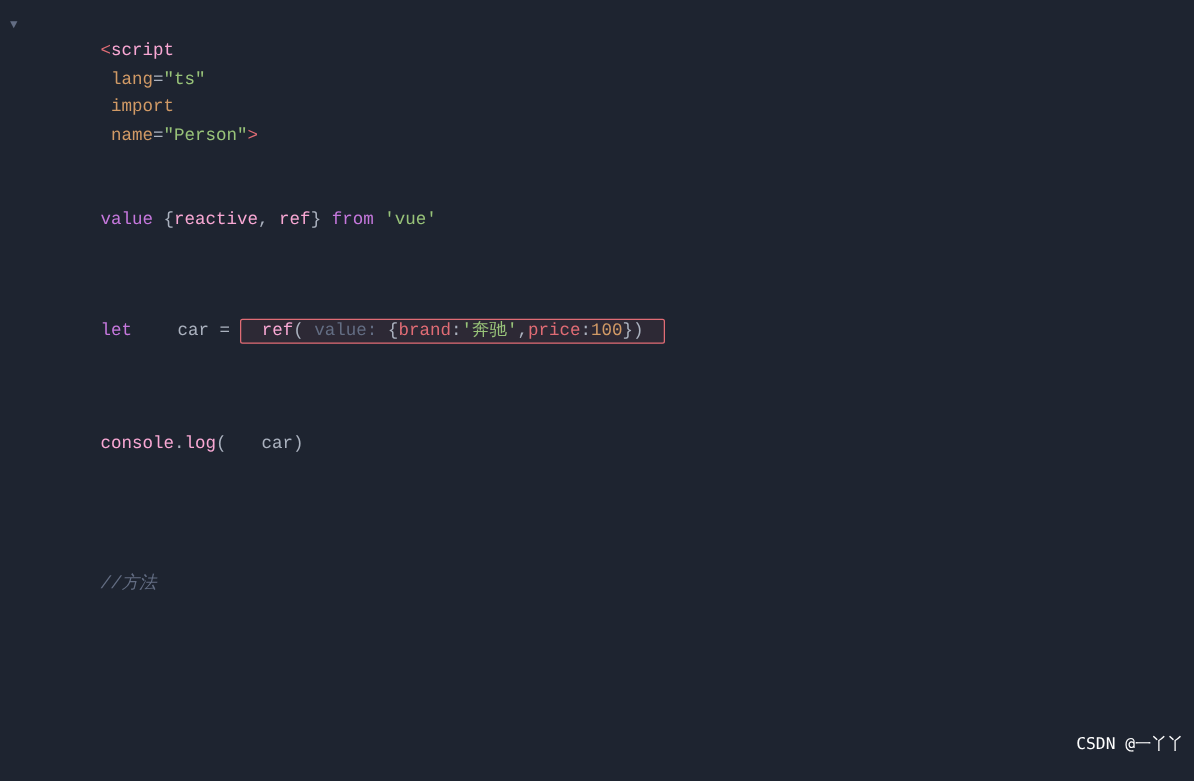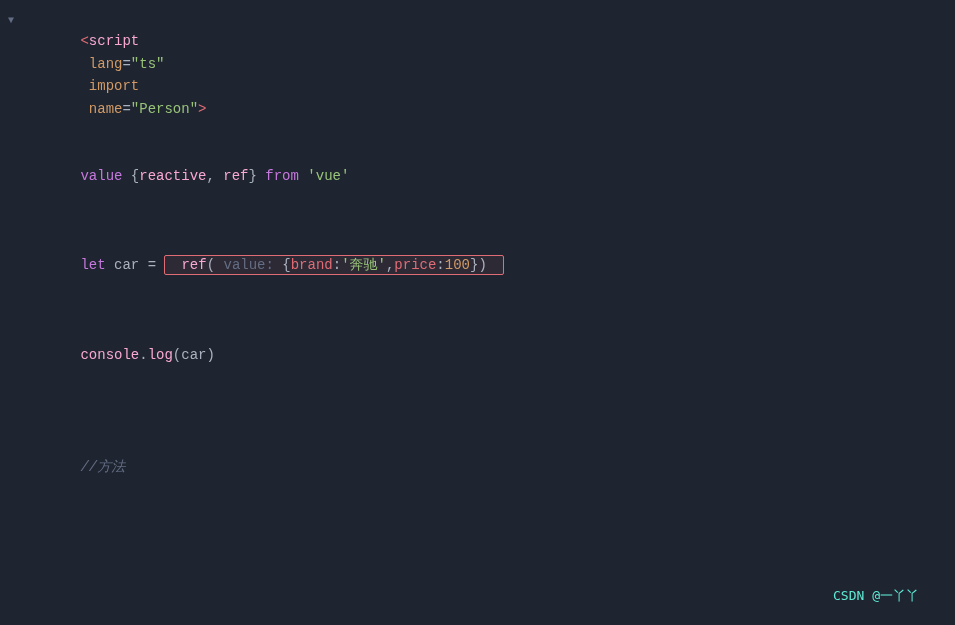--- a/index.html
+++ b/index.html
@@ -52,38 +52,38 @@
       flex: 1;
     }
 
     
     .kw { color: #c678dd; } 
     .fn { color: #f9a8d4; } 
     .str { color: #98c379; } 
     .num { color: #d19a66; } 
     .comment { color: #636d83; font-style: italic; } 
     .punct { color: #abb2bf; } 
-    .var { color: #abb2bf; }
+    .var { color: #abb2bf; margin-left: 28px; }
     .prop { color: #e06c75; }
     .hint { color: #636d83; }
 
     
     .highlight-box {
       display: inline;
       border: 1.5px solid #e06c75;
       padding: 1px 16px;
       border-radius: 2px;
       background-color: rgba(224, 108, 117, 0.08);
     }
 
     .watermark {
       position: absolute;
       bottom: 18px;
-      right: 36px;
-      color: #5eead4;
+      right: 8px;
+      color: #ffffff;
       font-size: 13px;
       font-family: 'Consolas', monospace;
     }
     .tag-open { color: #e06c75; }
     .attr-name { color: #d19a66; }
     .attr-value { color: #98c379; }
     .equals { color: #abb2bf; }
 
     .indent1 { margin-left: 20px; }
   </style>

